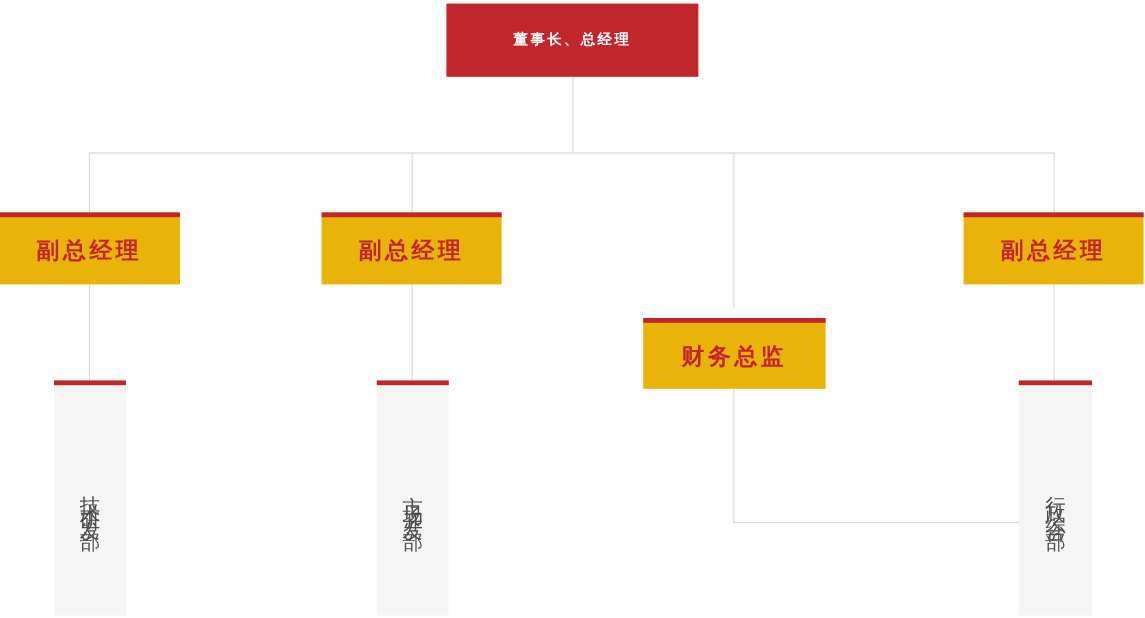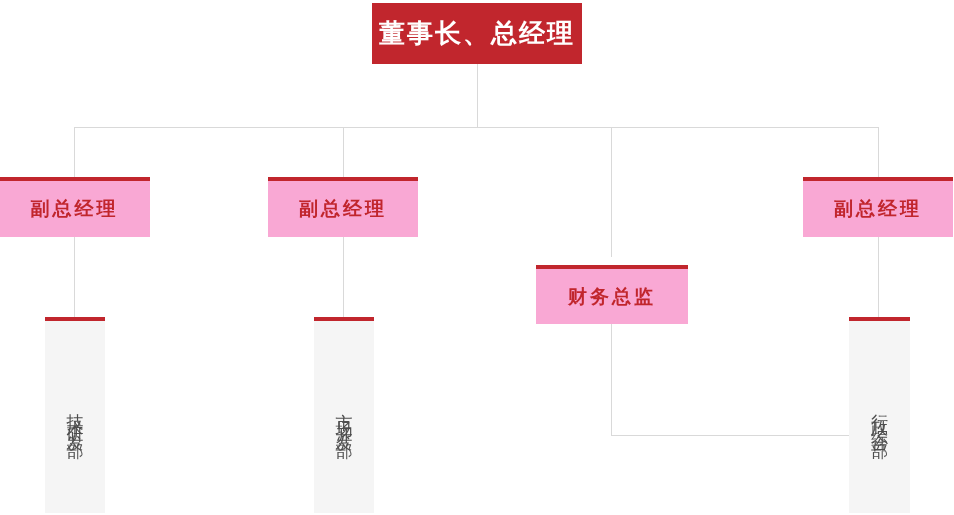--- a/index.html
+++ b/index.html
@@ -25,25 +25,25 @@
     position: absolute;
     box-sizing: border-box;
     display: flex;
     align-items: center;
     justify-content: center;
   }
   .node.root {
     background: #c1262d;
     color: #ffffff;
     font-weight: bold;
-    font-size: 26px;
+    font-size: 12px;
     letter-spacing: 2px;
   }
   .node.mid {
-    background: #f9a8d4;
+    background: #eab308;
     border-top: 4px solid #c1262d;
     color: #c1262d;
     font-weight: bold;
     font-size: 19px;
     letter-spacing: 3px;
   }
   .node.dept {
     background: #f5f5f5;
     border-top: 4px solid #c1262d;
   }

